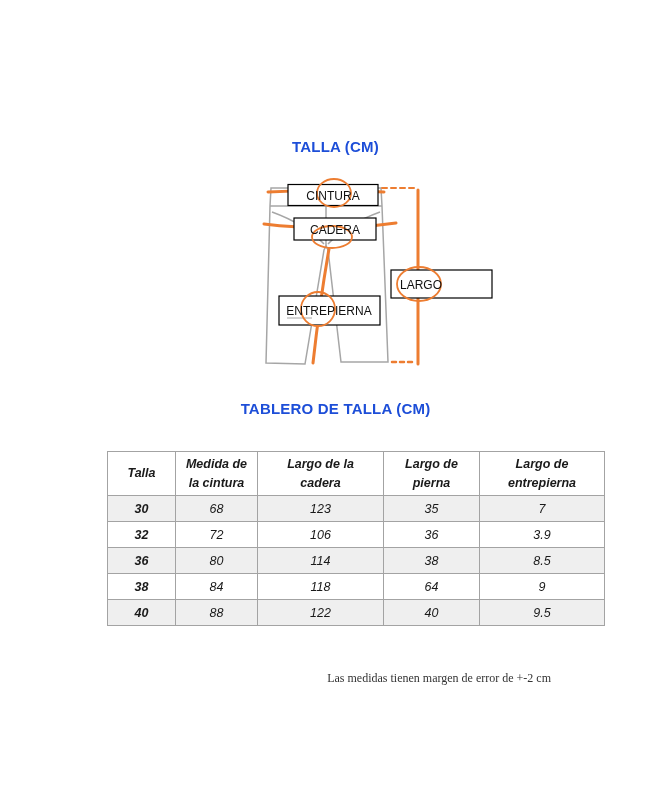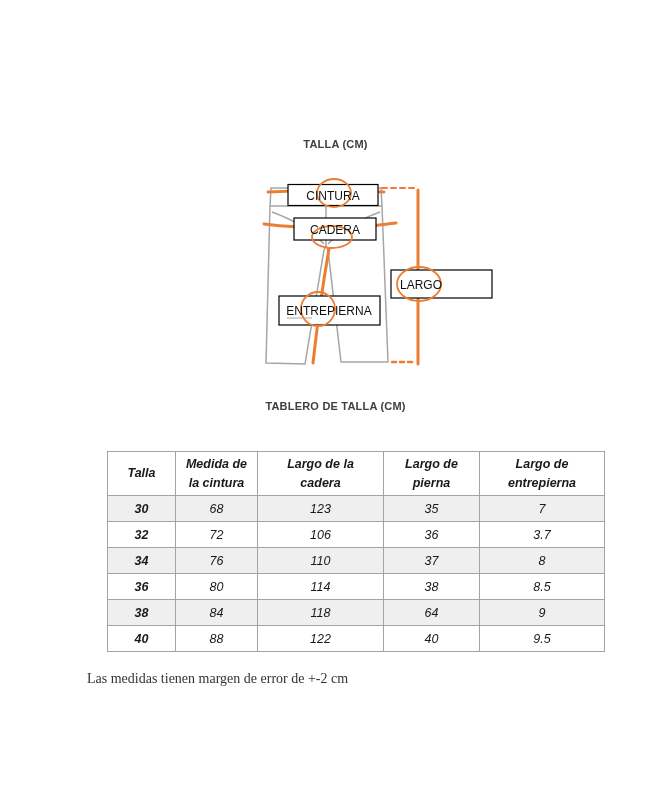--- a/index.html
+++ b/index.html
@@ -2,37 +2,37 @@
 <html><head>
 <meta charset="utf-8">
 <style>
   html,body{margin:0;padding:0;}
   body{
     width:648px;height:802px;background:#ffffff;position:relative;
     font-family:"Liberation Sans","DejaVu Sans",sans-serif;color:#1a1a1a;
     overflow:hidden;
   }
   .centered-band{position:absolute;left:87px;width:497px;text-align:center;}
-  .section-title{font-weight:700;font-size:11px;letter-spacing:.2px;color:#404040;}
+  .section-title{font-weight:700;font-size:15px;letter-spacing:.2px;color:#1d4ed8;}
   #diagram-title{top:138px;}
   #table-title{top:400px;}
   #pants-svg{position:absolute;left:250px;top:170px;}
   #table-wrap{position:absolute;left:87px;top:451px;}
   table.size-table{border-collapse:collapse;width:497px;table-layout:fixed;margin-left:20px;}
   .size-table th,.size-table td{
     border:1px solid #a3a3a3;text-align:center;vertical-align:middle;
     font-style:italic;font-size:12.5px;color:#1a1a1a;padding:0 2px;
   }
   .size-table th{font-weight:700;white-space:pre-line;height:43px;line-height:1.5;}
   .size-table td{height:25px;}
   .size-table tbody tr:nth-child(odd) td{background:#efefef;}
   .size-table tbody td:first-child{font-weight:700;}
   #footnote{
-    position:absolute;left:87px;top:671px;width:481px;text-align:left;
-    font-family:"Liberation Serif","DejaVu Serif",serif;font-size:14px;color:#333;
+    position:absolute;left:70px;top:671px;width:481px;text-align:right;
+    font-family:"Liberation Serif","DejaVu Serif",serif;font-size:12px;color:#333;
   }
   svg text{font-family:"Liberation Sans","DejaVu Sans",sans-serif;font-size:12px;fill:#111;}
 </style>
 </head>
 <body>
 
 <div class="centered-band section-title" id="diagram-title">TALLA (CM)</div>
 
 <svg id="pants-svg" width="260" height="210" viewBox="250 170 260 210">
 
@@ -104,28 +104,21 @@
           <td>68</td>
           <td>123</td>
           <td>35</td>
           <td>7</td>
         </tr>
         <tr>
           <td>32</td>
           <td>72</td>
           <td>106</td>
           <td>36</td>
-          <td>3.7</td>
-        </tr>
-        <tr>
-          <td>34</td>
-          <td>76</td>
-          <td>110</td>
-          <td>37</td>
-          <td>8</td>
+          <td>3.9</td>
         </tr>
         <tr>
           <td>36</td>
           <td>80</td>
           <td>114</td>
           <td>38</td>
           <td>8.5</td>
         </tr>
         <tr>
           <td>38</td>

